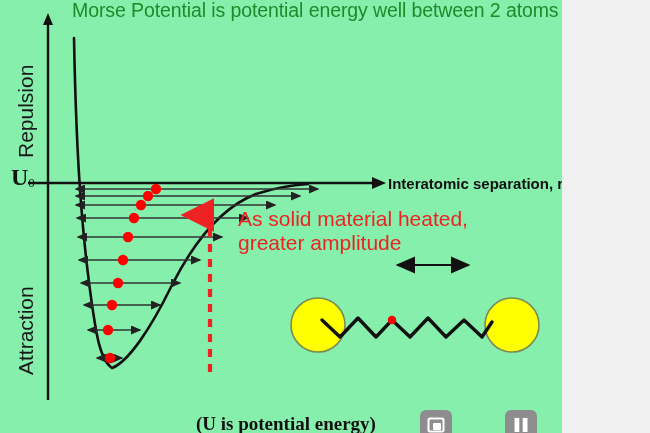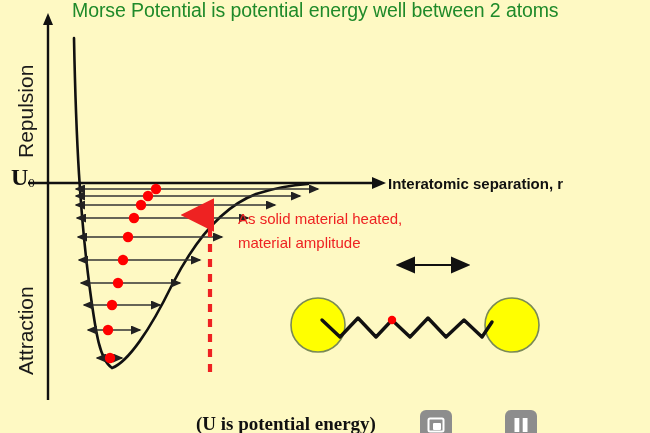--- a/index.html
+++ b/index.html
@@ -2,23 +2,23 @@
 <html><head>
 <meta charset="utf-8">
 <style>
   html, body {
     margin: 0;
     padding: 0;
     background: #f0f0f0;
   }
   #stage {
     position: relative;
-    width: 650px;
+    width: 562px;
     height: 433px;
-    background: #fef9c3;
+    background: #86efac;
     overflow: hidden;
     font-family: "Liberation Sans", sans-serif;
   }
   svg.layer {
     position: absolute;
     left: 0;
     top: 0;
     width: 650px;
     height: 433px;
     overflow: visible;
@@ -75,21 +75,21 @@
     color: #111;
     white-space: nowrap;
     font-family: "Liberation Sans", sans-serif;
   }
 
   
   #annot {
     position: absolute;
     left: 238px;
     top: 207px;
-    font-size: 15px;
+    font-size: 21px;
     line-height: 24px;
     color: #ee2222;
     white-space: nowrap;
     font-family: "Liberation Sans", sans-serif;
     text-align: center;
   }
   #annot .ln { display: block; }
   #annot .ln3 { display: flex; align-items: center; gap: 6px; }
 
   
@@ -200,21 +200,21 @@
   <div id="lbl-repulsion" class="vlabel">Repulsion</div>
   <div id="lbl-attraction" class="vlabel">Attraction</div>
 
   <div id="lbl-u0"><span>U</span><sub>0</sub></div>
 
   <div id="lbl-xaxis">Interatomic  separation, r</div>
 
   <div id="annot">
     <span class="ln">As solid material heated,</span>
     <span class="ln ln3">
-        <span>material amplitude</span>
+        <span>greater amplitude</span>
       </span>
   </div>
 
   <div id="caption">(U is potential energy)</div>
 
   <div class="pbtn" id="btn-pip">
     <svg width="32" height="30" viewBox="0 0 32 30">
       <rect x="8.5" y="8.5" width="15" height="13" rx="1.5" fill="none" stroke="#ffffff" stroke-width="2"></rect>
       <rect x="13" y="13" width="8" height="7" rx="1" fill="#ffffff"></rect>
     </svg>

